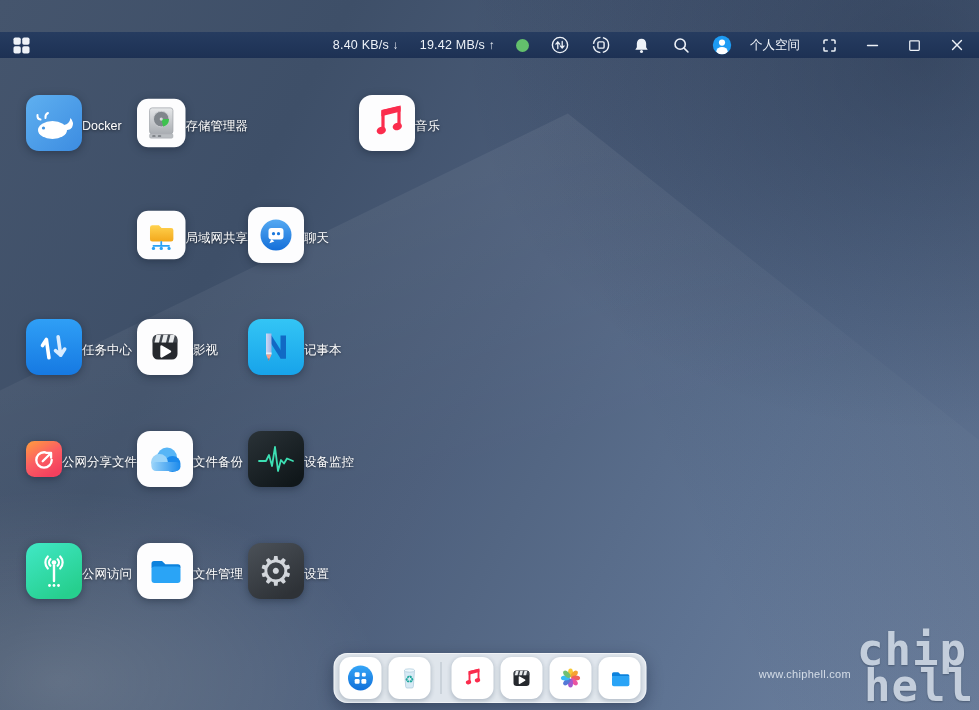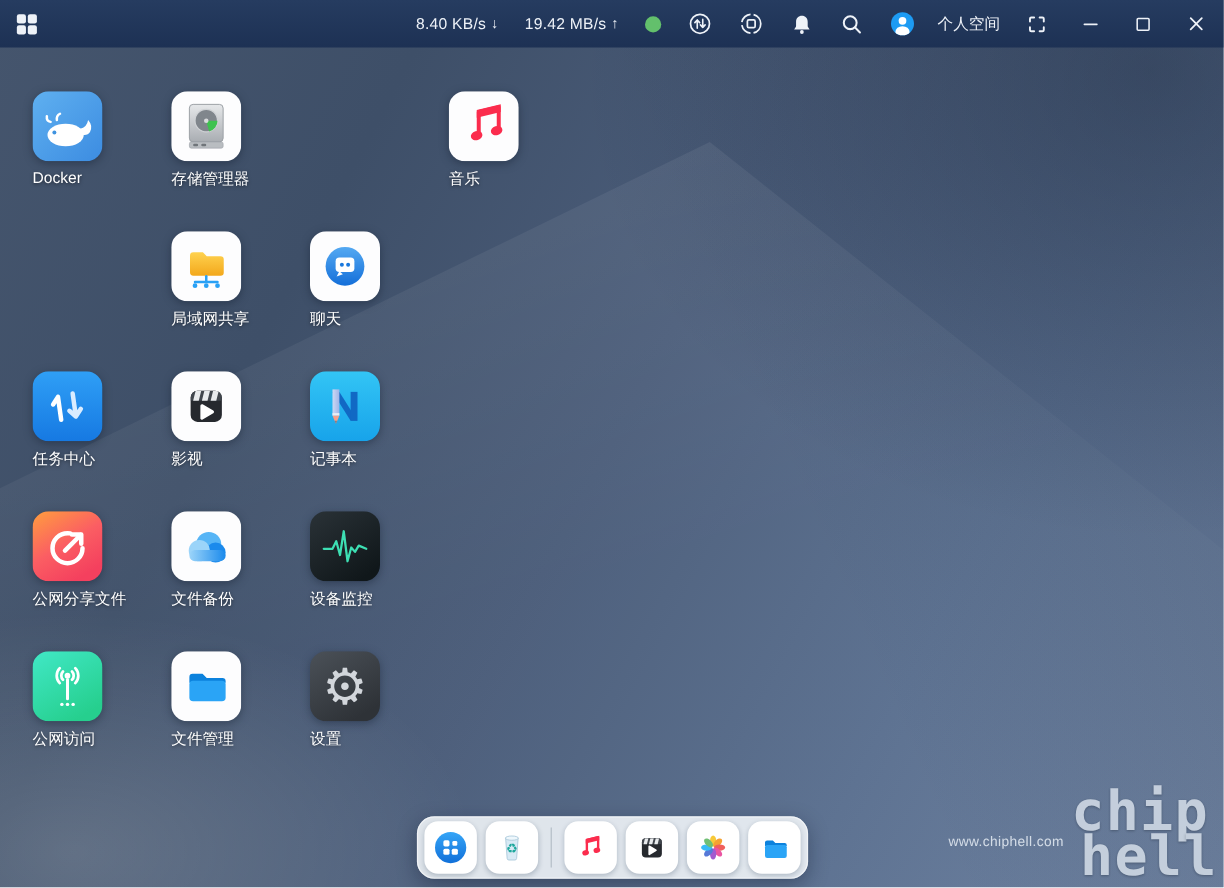--- a/index.html
+++ b/index.html
@@ -15,40 +15,41 @@
       linear-gradient(118deg, #45556d 0%, #3e4f68 26%, #4b5d7a 50%, #5b7090 75%, #6d81a0 100%);
   }
   .wall-fold {
     position:absolute; inset:0; pointer-events:none;
     background:linear-gradient(165deg, rgba(255,255,255,.10), rgba(255,255,255,.02) 60%);
     clip-path:polygon(0 55%, 58% 16%, 100% 62%, 100% 100%, 0 100%);
   }
 
   
   .topbar {
-    position:relative; z-index:5; height:38px; display:flex; align-items:center;
+    position:relative; z-index:5; height:26px; display:flex; align-items:center;
     padding:0 14px 0 12px; color:#eef2f8;
     background:linear-gradient(180deg,#263c60,#1d3154);
+    margin-top:32px;
   }
   .tb-spacer { flex:1; }
   .tb-right { display:flex; align-items:center; gap:21px; }
   .tb-speed { display:flex; align-items:center; gap:4px; font-size:12.5px; letter-spacing:.2px; }
   .tb-speed .arr { font-size:11.5px; }
   .tb-btn { display:flex; align-items:center; justify-content:center; background:none; border:none; padding:0; cursor:pointer; }
   .status-dot { width:13px; height:13px; border-radius:50%; }
   .user-chip { display:flex; align-items:center; gap:18px; font-size:12.5px; color:#eef2f8; }
   .winctl { display:flex; align-items:center; gap:27px; margin-left:6px; }
   .tb-ic { display:block; }
 
   
   .icon-grid {
     position:absolute; left:26px; top:61px; z-index:2;
     display:grid; grid-template-columns:repeat(4,111px); grid-auto-rows:112px;
   }
-  .desk-icon { display:flex; flex-direction:column; align-items:flex-start; padding-top:12px; cursor:pointer; }
+  .desk-icon { display:flex; flex-direction:row; align-items:center; padding-top:12px; cursor:pointer; }
   .desk-icon .tile { width:56px; height:56px; filter:drop-shadow(0 2.5px 4px rgba(8,18,34,.38)); }
   .desk-icon .lbl {
     margin-top:6px; font-size:12.5px; color:#fff; white-space:nowrap;
     text-shadow:0 1px 3px rgba(0,0,0,.55);
   }
 
   
   .dock {
     position:absolute; left:50%; transform:translateX(-50%); bottom:7px; z-index:4;
     display:flex; align-items:center; gap:7px; padding:4px 6px;

